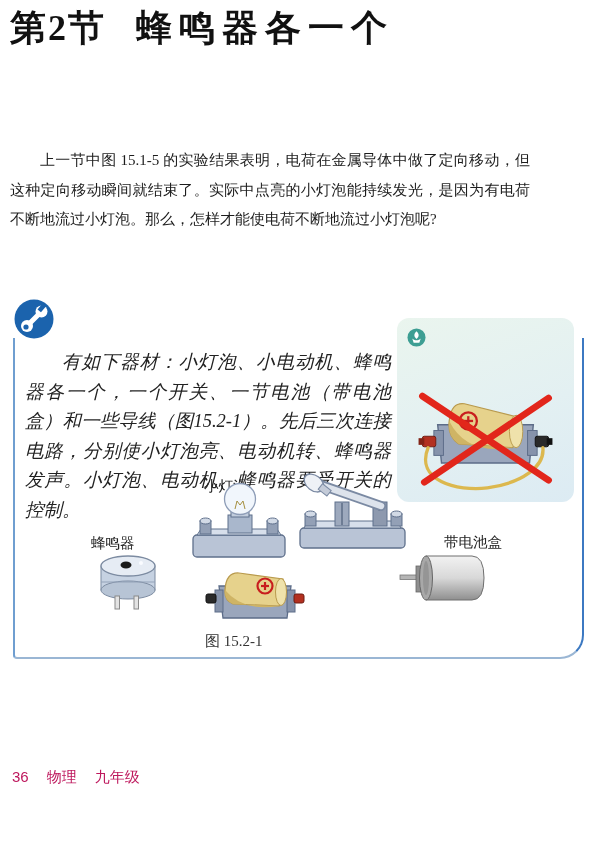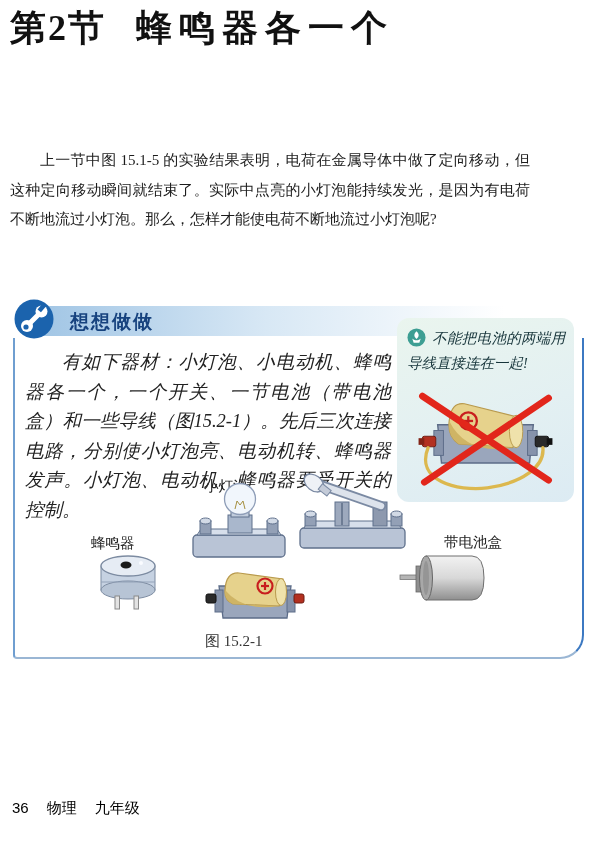--- a/index.html
+++ b/index.html
@@ -32,61 +32,58 @@
   .warn-ic{display:inline-block;vertical-align:-4px;margin-right:6px;}
   .callout-art{position:absolute;left:12px;top:68px;}
   
   .fig-label{position:absolute;font-size:14.5px;color:#222;white-space:nowrap;}
   #lbl-bulb{left:180px;top:477px;margin-left:24px;}
   #lbl-buzzer{left:91px;top:534px;}
   #lbl-motor{left:444px;top:533px;}
   .fig-caption{position:absolute;left:205px;top:632px;width:100px;text-align:left;font-size:15px;color:#333;}
   .art{position:absolute;}
   
-  .footer{position:absolute;left:12px;top:799px;font-family:"Liberation Sans","DejaVu Sans",sans-serif;
-          font-size:15px;color:#000000;}
+  .footer{position:absolute;left:12px;top:768px;font-family:"Liberation Sans","DejaVu Sans",sans-serif;
+          font-size:15px;color:#be185d;}
   .footer span{margin-right:18px;}
 </style>
 </head>
 <body>
 
 <div class="page">
 
   <div class="title">
     <span class="sec">第2节</span><span class="name">蜂鸣器各一个</span>
   </div>
 
   <div class="para" id="intro">上一节中图 15.1-5 的实验结果表明，电荷在金属导体中做了定向移动，但这种定向移动瞬间就结束了。实际中点亮的小灯泡能持续发光，是因为有电荷不断地流过小灯泡。那么，怎样才能使电荷不断地流过小灯泡呢?</div>
 
   <div class="box-frame"></div>
 
-  <div class="box-header">
-    <span class="txt">想想做做</span>
-  </div>
 
   <svg class="wrench-badge" viewBox="0 0 42 42">
     <circle cx="21" cy="21" r="19.5" fill="#1b63ad"></circle>
     <g stroke="#ffffff" stroke-width="5" stroke-linecap="round">
       <line x1="15" y1="27" x2="27" y2="15"></line>
     </g>
     <circle cx="28.5" cy="13.5" r="6" fill="#ffffff"></circle>
     <rect x="26.5" y="6" width="4.5" height="8" fill="#1b63ad" transform="rotate(40 29 10)"></rect>
     <circle cx="14" cy="28" r="6" fill="#ffffff"></circle>
     <circle cx="13" cy="29" r="2.6" fill="#1b63ad"></circle>
   </svg>
 
   <div class="box-body">有如下器材：小灯泡、小电动机、蜂鸣器各一个，一个开关、一节电池（带电池盒）和一些导线（图15.2-1）。先后三次连接电路，分别使小灯泡亮、电动机转、蜂鸣器发声。小灯泡、电动机、蜂鸣器要受开关的控制。</div>
 
   <div class="callout">
     <div class="callout-text">
       <svg class="warn-ic" width="19" height="19" viewBox="0 0 20 20">
         <circle cx="10" cy="10" r="9.5" fill="#3d9e93"></circle>
         <path d="M10 3.5 C7 6.5 7 9 10 11.5 C13 9 13 6.5 10 3.5 Z" fill="#ffffff"></path>
         <path d="M5.5 11 C7.5 13.5 12.5 13.5 14.5 11 L13 15.5 L7 15.5 Z" fill="#ffffff"></path>
-      </svg><span>不能把电池的两端用导线直接连在一起!</span>
+      </svg>
     </div>
 
     <svg class="callout-art" width="153" height="112" viewBox="0 0 160 112">
 
       <path d="M30,38 L130,38 L126,78 L34,78 Z" fill="#9aa6bc" stroke="#5c6c88" stroke-width="1.5"></path>
       <rect x="26" y="44" width="10" height="26" fill="#8693ab" stroke="#5c6c88"></rect>
       <rect x="124" y="44" width="10" height="26" fill="#8693ab" stroke="#5c6c88"></rect>
 
       <rect x="14" y="50" width="14" height="11" rx="2" fill="#b33020" stroke="#6e1c12"></rect>
       <rect x="10" y="52" width="6" height="7" fill="#822316"></rect>

